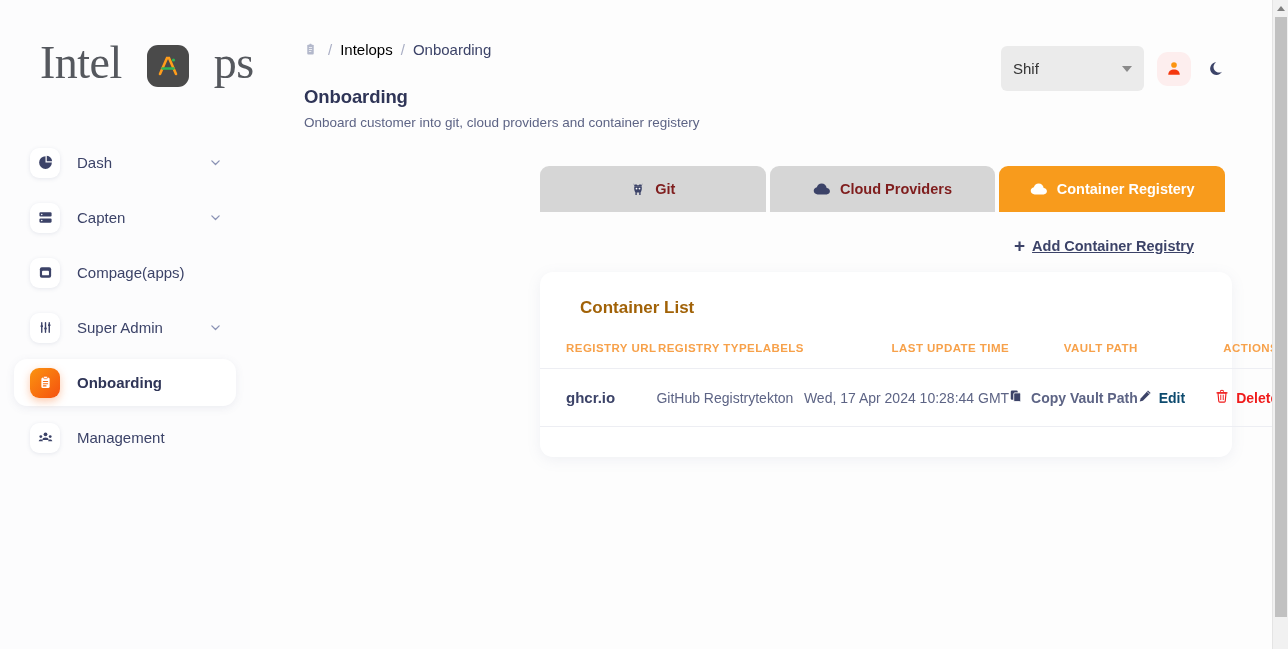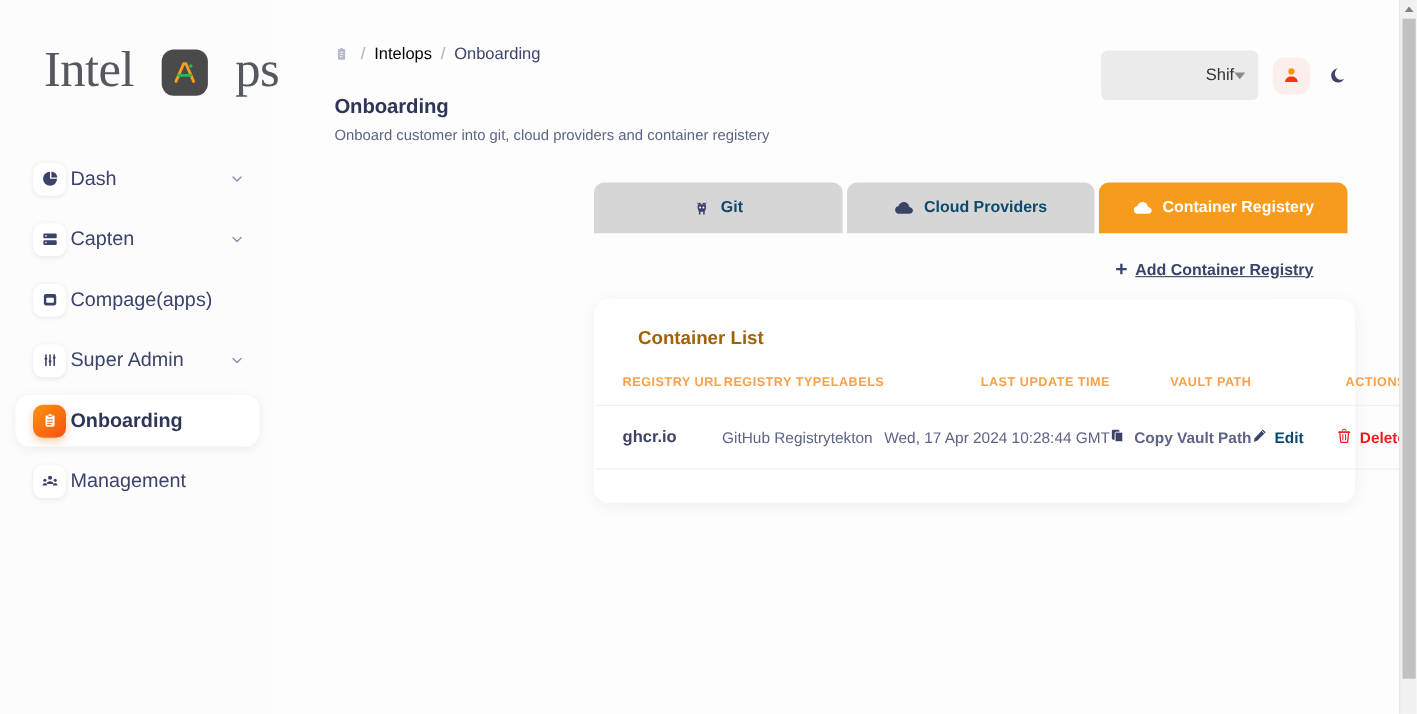--- a/index.html
+++ b/index.html
@@ -62,22 +62,22 @@
     background: #ffffff;
     box-shadow: 0 1px 4px rgba(80,90,130,0.13);
     display: flex; align-items: center; justify-content: center;
     flex: 0 0 30px;
   }
   .nav-item.active .nav-icon {
     background: linear-gradient(135deg, #fb9410 0%, #f5510f 100%);
     box-shadow: 0 3px 8px rgba(245,100,20,0.35);
   }
   .nav-label {
-    margin-left: 4px;
-    font-size: 18px;
+    margin-left: 17px;
+    font-size: 15px;
     color: #3c4368;
     white-space: nowrap;
   }
   .nav-item.active .nav-label { font-weight: bold; color: #2f3557; }
   .nav-chevron { margin-left: auto; color: #8b93b5; display: flex; }
 
   
   .main { flex: 1; position: relative; padding: 0; min-width: 0; }
 
   .topbar { display: flex; align-items: flex-start; padding: 38px 42px 0 54px; }
@@ -87,21 +87,21 @@
   .bc-sep { color: #a9aec4; margin: 0 8px; }
   .bc-link { color: #000000; cursor: pointer; }
   .bc-current { color: #3c4368; }
 
   .page-title {
     font-size: 18.5px; font-weight: bold; color: #2f3557;
     margin-top: 26px; letter-spacing: -0.1px;
   }
   .page-sub { font-size: 13.5px; color: #5d6485; margin-top: 7px; }
 
-  .head-right { display: flex; align-items: center; gap: 13px; padding-top: 8px; text-align: right; }
+  .head-right { display: flex; align-items: center; gap: 13px; padding-top: 8px; }
   .select-box {
     width: 143px; height: 45px;
     background: #ebebeb; border-radius: 6px;
     display: flex; align-items: center; padding: 0 12px;
     cursor: pointer;
     font-size: 15px; color: #333;
   }
   .select-value { flex: 1; }
   .select-caret {
     width: 0; height: 0;
@@ -123,21 +123,21 @@
 
   
   .tabs { display: flex; gap: 4px; margin: 36px 47px 0 290px; padding-left: 0; }
   .tab {
     flex: 1 1 0;
     height: 46px;
     border-radius: 9px 9px 0 0;
     background: #d6d6d6;
     display: flex; align-items: center; justify-content: center;
     gap: 9px;
-    font-size: 14.5px; font-weight: bold; color: #0c4a6e;
+    font-size: 14.5px; font-weight: bold; color: #7f1d1d;
     cursor: pointer;
   }
   .tab.active { background: #f89b1c; color: #ffffff; }
   .tab-icon { display: flex; align-items: center; }
 
   
   .add-row { display: flex; justify-content: flex-end; margin: 24px 78px 0 0; }
   .add-link {
     display: inline-flex; align-items: center; gap: 7px;
     font-size: 14.5px; font-weight: bold; color: #3c4368;

